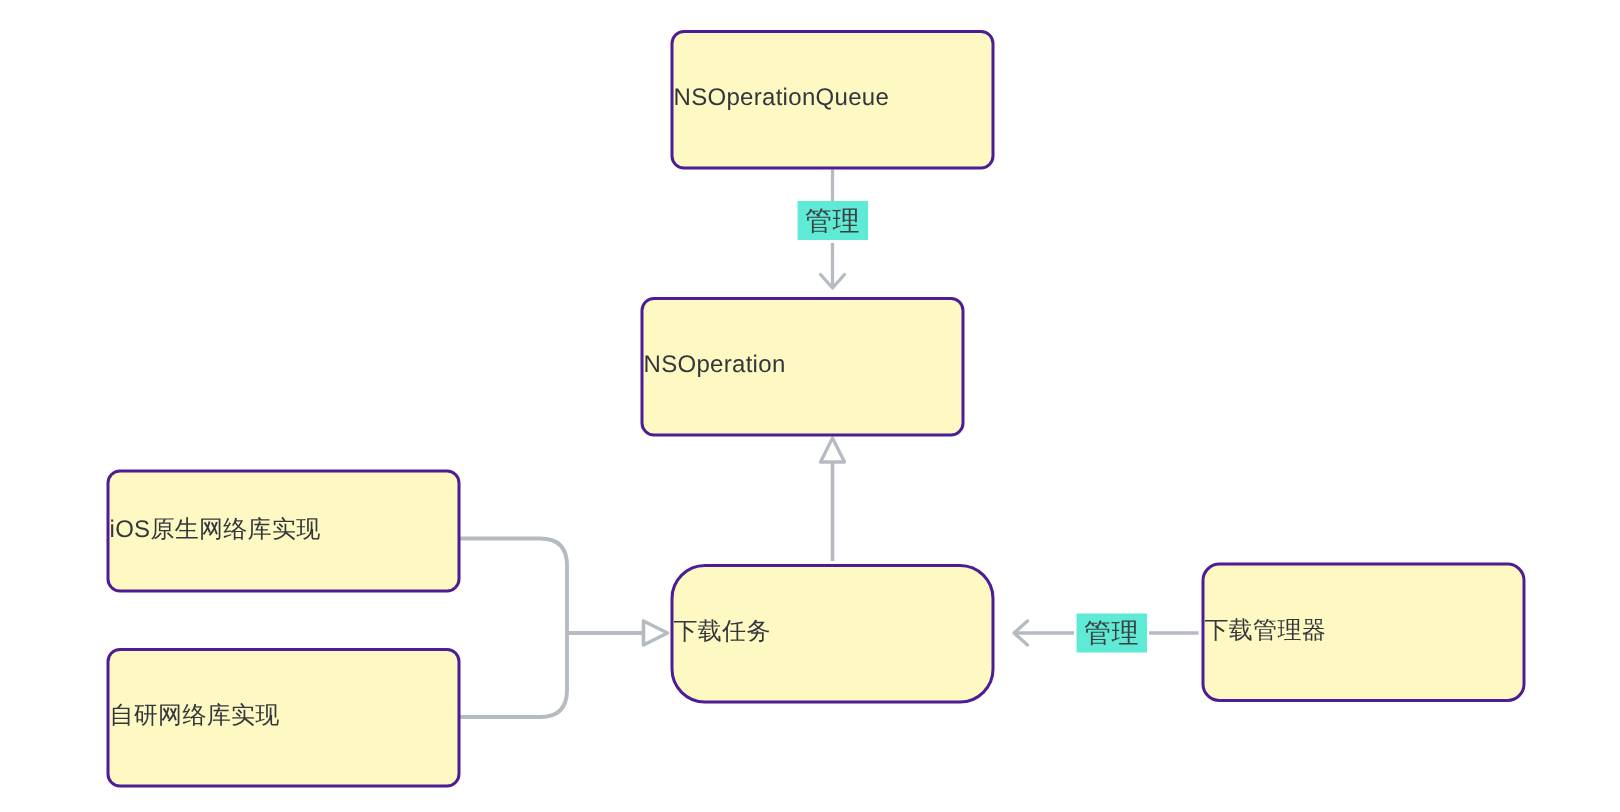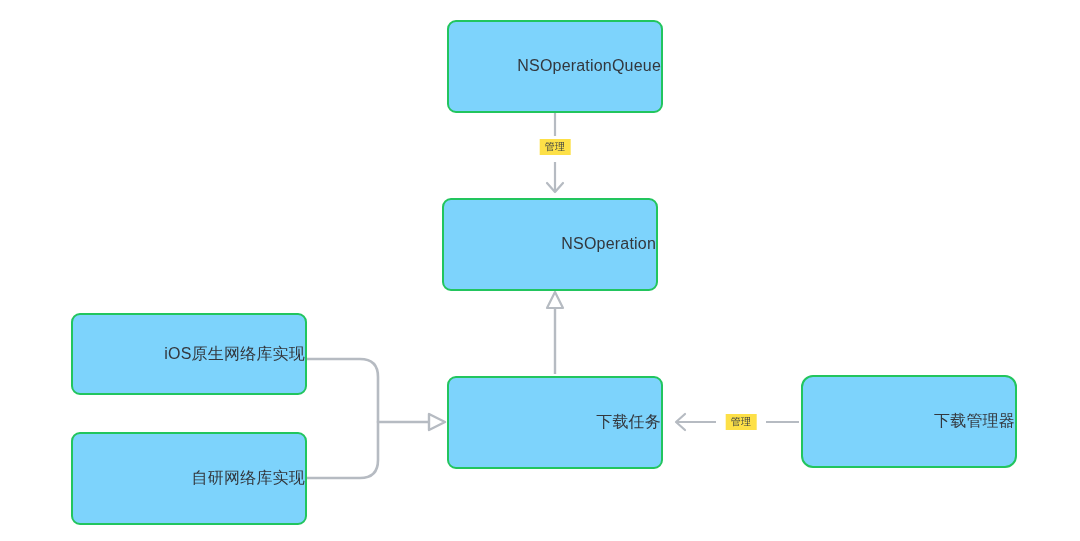--- a/index.html
+++ b/index.html
@@ -25,42 +25,42 @@
     position: absolute;
     left: 0;
     top: 0;
     width: 1080px;
     height: 541px;
     pointer-events: none;
   }
   .node {
     position: absolute;
     box-sizing: border-box;
-    background: #7dd3fc;
-    border: 2px solid #22c55e;
+    background: #fef9c3;
+    border: 2px solid #4c1d95;
     border-radius: 9px;
     display: flex;
     align-items: center;
-    justify-content: flex-end;
+    justify-content: flex-start;
     z-index: 2;
   }
   .node-label {
     font-size: 16px;
     line-height: 1.3;
     color: #33373d;
     text-align: center;
     letter-spacing: 0.2px;
     white-space: nowrap;
   }
   .edge-label {
     position: absolute;
     z-index: 3;
-    font-size: 10px;
+    font-size: 18px;
     color: #3c4043;
-    background: #fde047;
+    background: #5eead4;
     padding: 1px 5px;
     white-space: nowrap;
     text-align: center;
     letter-spacing: 0.3px;
   }
 </style>
 </head>
 <body>
 
 <div id="canvas">
@@ -89,25 +89,25 @@
       <path d="M 307,478 L 360,478 Q 378,478 378,460 L 378,422" fill="none" stroke="#b6bbc2" stroke-width="2.6" stroke-linecap="round" stroke-linejoin="round"></path>
       <line x1="378" y1="422" x2="430" y2="422" stroke="#b6bbc2" stroke-width="2.6" stroke-linecap="butt"></line>
       <polygon points="445,422 429,414 429,430" fill="#ffffff" stroke="#b6bbc2" stroke-width="2.4" stroke-linejoin="round"></polygon>
     </g>
   </svg>
 
   <div class="node" style="left:447px; top:20px; width:216px; height:93px;">
     <span class="node-label">NSOperationQueue</span>
   </div>
 
-  <div class="node" style="left:442px; top:198px; width:216px; height:93px;">
+  <div class="node" style="left:427px; top:198px; width:216px; height:93px;">
     <span class="node-label">NSOperation</span>
   </div>
 
-  <div class="node" style="left:447px; top:376px; width:216px; height:93px;">
+  <div class="node" style="left:447px; top:376px; width:216px; height:93px;border-radius:23px;">
     <span class="node-label">下载任务</span>
   </div>
 
   <div class="node" style="left:71px; top:313px; width:236px; height:82px;">
     <span class="node-label">iOS原生网络库实现</span>
   </div>
 
   <div class="node" style="left:71px; top:432px; width:236px; height:93px;font-family:Liberation Serif, serif;">
     <span class="node-label">自研网络库实现</span>
   </div>

